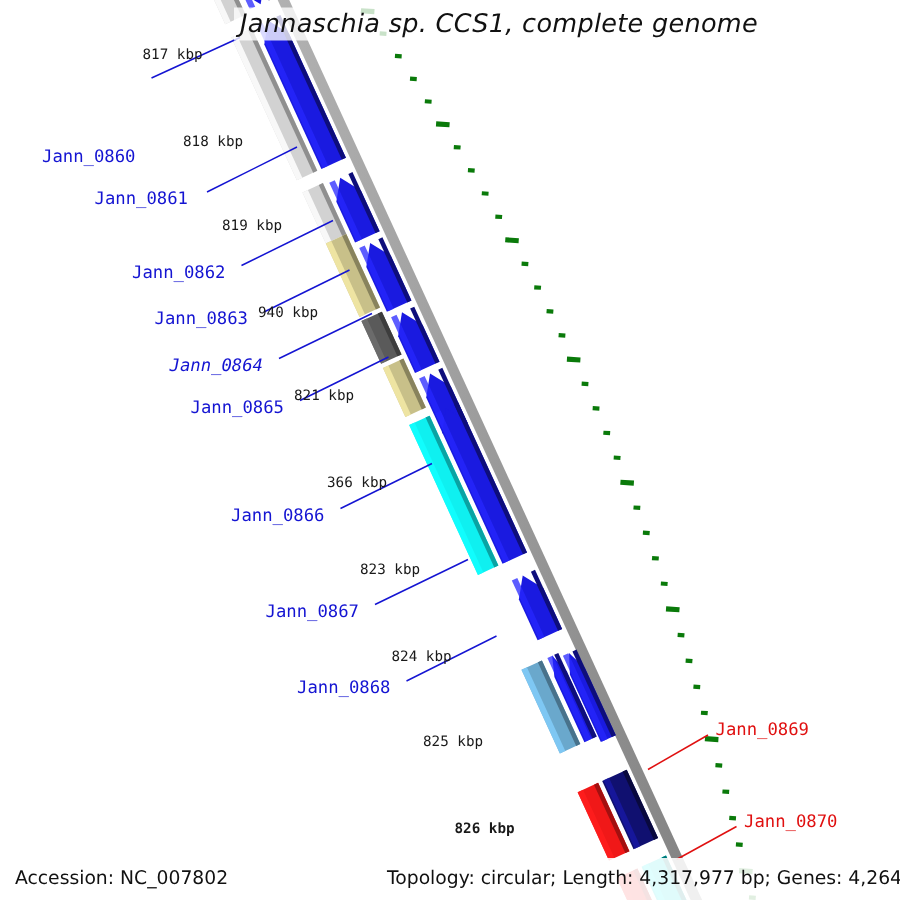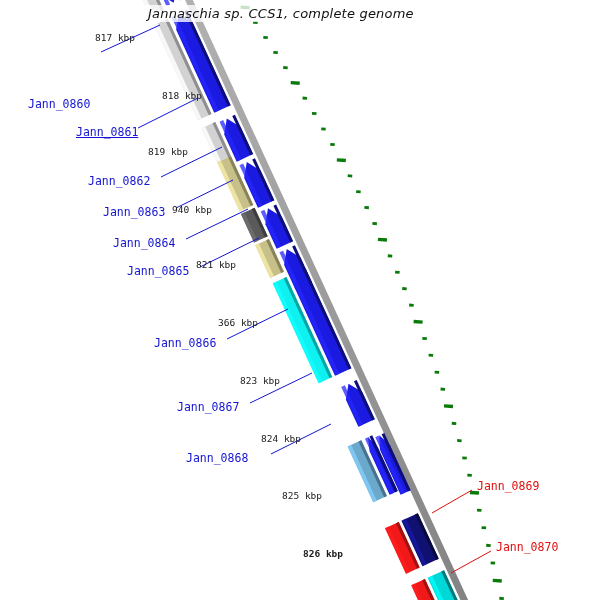--- a/index.html
+++ b/index.html
@@ -3,23 +3,23 @@
 <meta charset="utf-8">
 <style>
   html,body{margin:0;padding:0;background:#ffffff;}
   body{width:600px;height:600px;overflow:hidden;
        font-family:"DejaVu Sans",sans-serif;}
   #stage{position:relative;width:600px;height:600px;background:#fff;overflow:hidden;}
   svg#genome{position:absolute;left:0;top:0;width:600px;height:600px;display:block;}
 
   
   #title{
-    position:absolute; left:144px; top:5px;
+    position:absolute; left:156px; top:5px;
     font-family:"DejaVu Sans",sans-serif;
-    font-style:italic; font-size:13px; color:#111;
+    font-style:italic; font-size:17px; color:#111;
     background:rgba(255,255,255,0.78);
     padding:1px 4px; white-space:nowrap; letter-spacing:0.2px;
   }
 
   
   #footer{
     position:absolute; left:0; bottom:0; width:600px; height:28px;
     background:rgba(255,255,255,0.88);
   }
   #footer .acc{
@@ -240,40 +240,44 @@
         <line x1="227" y1="339" x2="288" y2="309" stroke="#1414d2" stroke-width="1"></line>
         <line x1="250" y1="403" x2="312" y2="373" stroke="#1414d2" stroke-width="1"></line>
         <line x1="271" y1="454" x2="331" y2="424" stroke="#1414d2" stroke-width="1"></line>
         <line x1="472" y1="490" x2="432" y2="513" stroke="#e01010" stroke-width="1"></line>
         <line x1="491" y1="551" x2="451" y2="573" stroke="#e01010" stroke-width="1"></line>
       </g>
   </svg>
 
   <div id="labelLayer">
       <div class="gene-label fwd" style="left: 28px; top: 56px; margin-top: 48px;">Jann_0860</div>
-      <div class="gene-label fwd" style="left: 76px; top: 132px; text-decoration: underline;">Jann_0861</div>
+      <div class="gene-label fwd" style="left: 63px; top: 132px;">Jann_0861</div>
       <div class="gene-label fwd" style="left: 88px; top: 181px;">Jann_0862</div>
       <div class="gene-label fwd" style="left: 103px; top: 212px;">Jann_0863</div>
-      <div class="gene-label fwd" style="left: 113px; top: 243px;">Jann_0864</div>
+      <div class="gene-label fwd" style="left: 113px; top: 243px; font-style: italic;">Jann_0864</div>
       <div class="gene-label fwd" style="left: 127px; top: 271px;">Jann_0865</div>
       <div class="gene-label fwd" style="left: 154px; top: 343px;">Jann_0866</div>
       <div class="gene-label fwd" style="left: 177px; top: 407px;">Jann_0867</div>
-      <div class="gene-label fwd" style="left: 186px; top: 458px;">Jann_0868</div>
+      <div class="gene-label fwd" style="left: 198px; top: 458px;">Jann_0868</div>
       <div class="gene-label rev" style="left: 477px; top: 486px;">Jann_0869</div>
       <div class="gene-label rev" style="left: 496px; top: 547px;">Jann_0870</div>
     </div>
   <div id="tickLayer">
       <div class="tick-label" style="left: 95px; top: 37px;">817 kbp</div>
-      <div class="tick-label" style="left: 122px; top: 95px; margin-left: 40px;">818 kbp</div>
+      <div class="tick-label" style="left: 122px; top: 95px;">818 kbp</div>
       <div class="tick-label" style="left: 148px; top: 151px;">819 kbp</div>
       <div class="tick-label" style="left: 172px; top: 209px;">940 kbp</div>
       <div class="tick-label" style="left: 196px; top: 264px;">821 kbp</div>
       <div class="tick-label" style="left: 218px; top: 322px;">366 kbp</div>
       <div class="tick-label" style="left: 240px; top: 380px;">823 kbp</div>
       <div class="tick-label" style="left: 261px; top: 438px;">824 kbp</div>
       <div class="tick-label" style="left: 282px; top: 495px;">825 kbp</div>
       <div class="tick-label" style="left: 303px; top: 553px; font-weight: bold;">826 kbp</div>
     </div>
 
   <div id="title">Jannaschia sp. CCS1, complete genome</div>
 
+  <div id="footer">
+    <div class="acc">Accession: NC_007802</div>
+    <div class="topo">Topology: circular; Length: 4,317,977 bp; Genes: 4,264</div>
+  </div>
 
 </div>
 
 </body></html>

